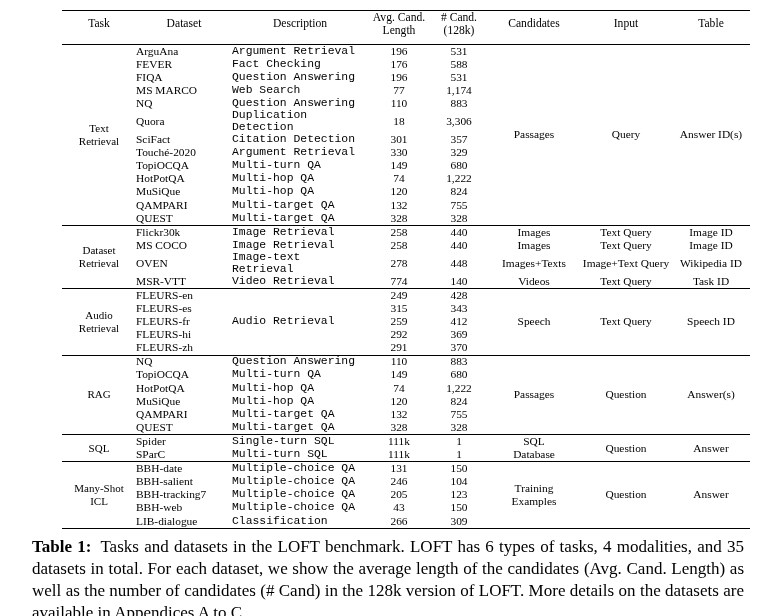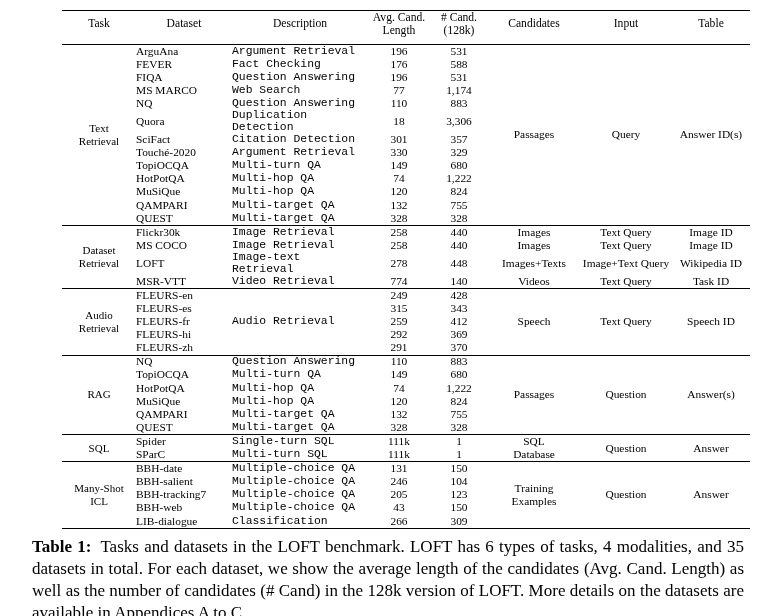--- a/index.html
+++ b/index.html
@@ -224,21 +224,21 @@
           <tr class="datarow">
             <td class="dataset">MS COCO</td>
             <td class="desc">Image Retrieval</td>
             <td class="num">258</td>
             <td class="num">440</td>
             <td class="mid">Images</td>
             <td class="mid">Text Query</td>
             <td class="mid">Image ID</td>
           </tr>
           <tr class="datarow">
-            <td class="dataset">LOFT</td>
+            <td class="dataset">OVEN</td>
             <td class="desc">Image-text Retrieval</td>
             <td class="num">278</td>
             <td class="num">448</td>
             <td class="mid">Images+Texts</td>
             <td class="mid">Image+Text Query</td>
             <td class="mid">Wikipedia ID</td>
           </tr>
           <tr class="datarow sec-last">
             <td class="dataset">MSR-VTT</td>
             <td class="desc">Video Retrieval</td>

